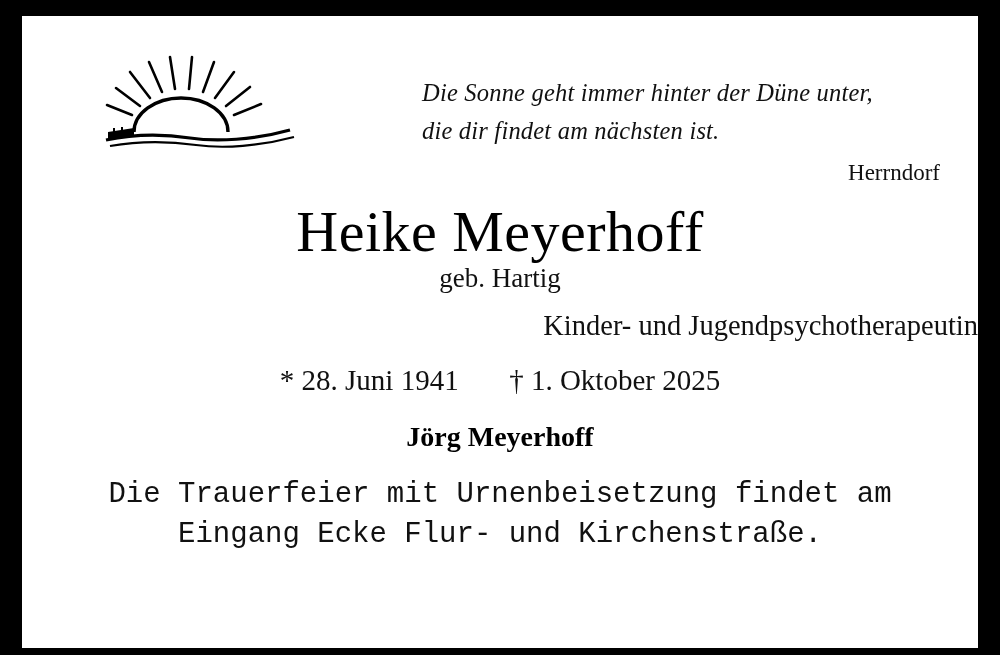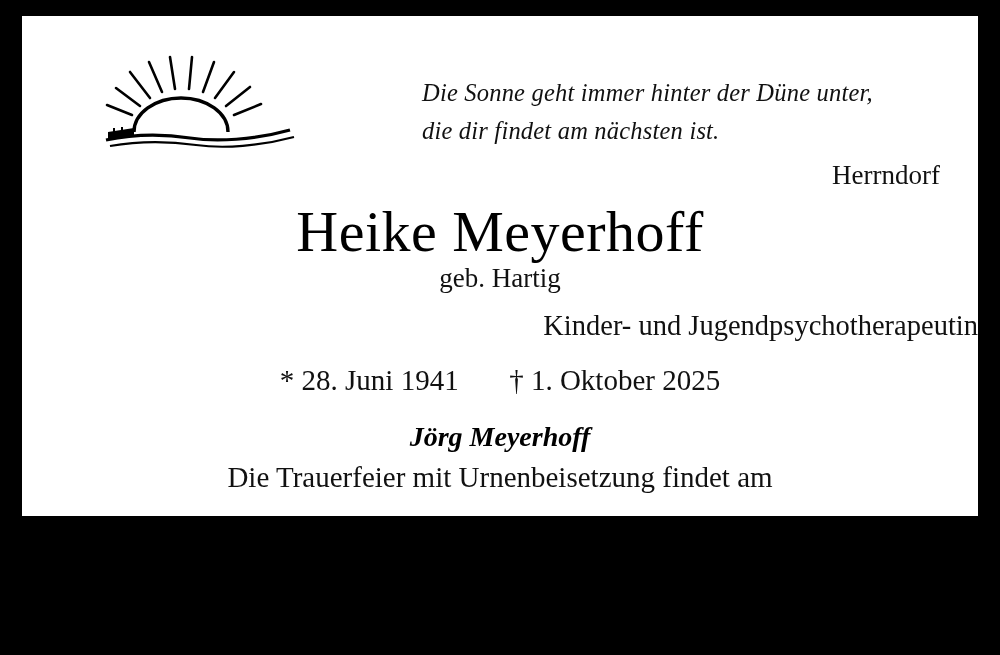--- a/index.html
+++ b/index.html
@@ -11,21 +11,21 @@
     width: 1000px;
     height: 655px;
     overflow: hidden;
     font-family: "Liberation Serif", serif;
   }
   .obituary {
     position: absolute;
     left: 22px;
     top: 16px;
     width: 956px;
-    height: 500px;
+    height: 632px;
     background: #ffffff;
     box-sizing: border-box;
   }
   .top-row {
     position: relative;
     height: 160px;
   }
   .sun-logo {
     position: absolute;
     left: 82px;
@@ -43,21 +43,21 @@
   .quote-line {
     font-style: italic;
     font-size: 24.5px;
     line-height: 38px;
     color: #111;
     letter-spacing: 0.2px;
   }
   .quote-author {
     margin-top: 10px;
     text-align: right;
-    font-size: 27px;
+    font-size: 23px;
     color: #111;
     padding-right: 2px;
   }
   .center {
     text-align: center;
   }
   .name {
     font-size: 58px;
     line-height: 1.05;
     color: #000;
@@ -81,27 +81,27 @@
   }
   .dates .gap {
     display: inline-block;
     width: 36px;
   }
   .survivor {
     font-size: 28px;
     font-weight: bold;
     margin-top: 24px;
     color: #000;
-    font-style: italic;
   }
   .service {
     font-size: 29px;
     line-height: 40px;
-    margin-top: 4px;
+    margin-top: 22px;
     color: #111;
+    font-family: Liberation Mono, monospace;
   }
 </style>
 </head>
 <body>
 
 <div class="obituary">
 
   <div class="top-row">
 
     <div class="sun-logo">
@@ -142,15 +142,16 @@
   <div class="center dates">
     <span>* 28. Juni 1941</span>
     <span class="gap"></span>
     <span>† 1. Oktober 2025</span>
   </div>
 
   <div class="center survivor">Jörg Meyerhoff</div>
 
   <div class="center service">
     <div>Die Trauerfeier mit Urnenbeisetzung findet am</div>
+    <div>Eingang Ecke Flur- und Kirchenstraße.</div>
   </div>
 
 </div>
 
 </body></html>

